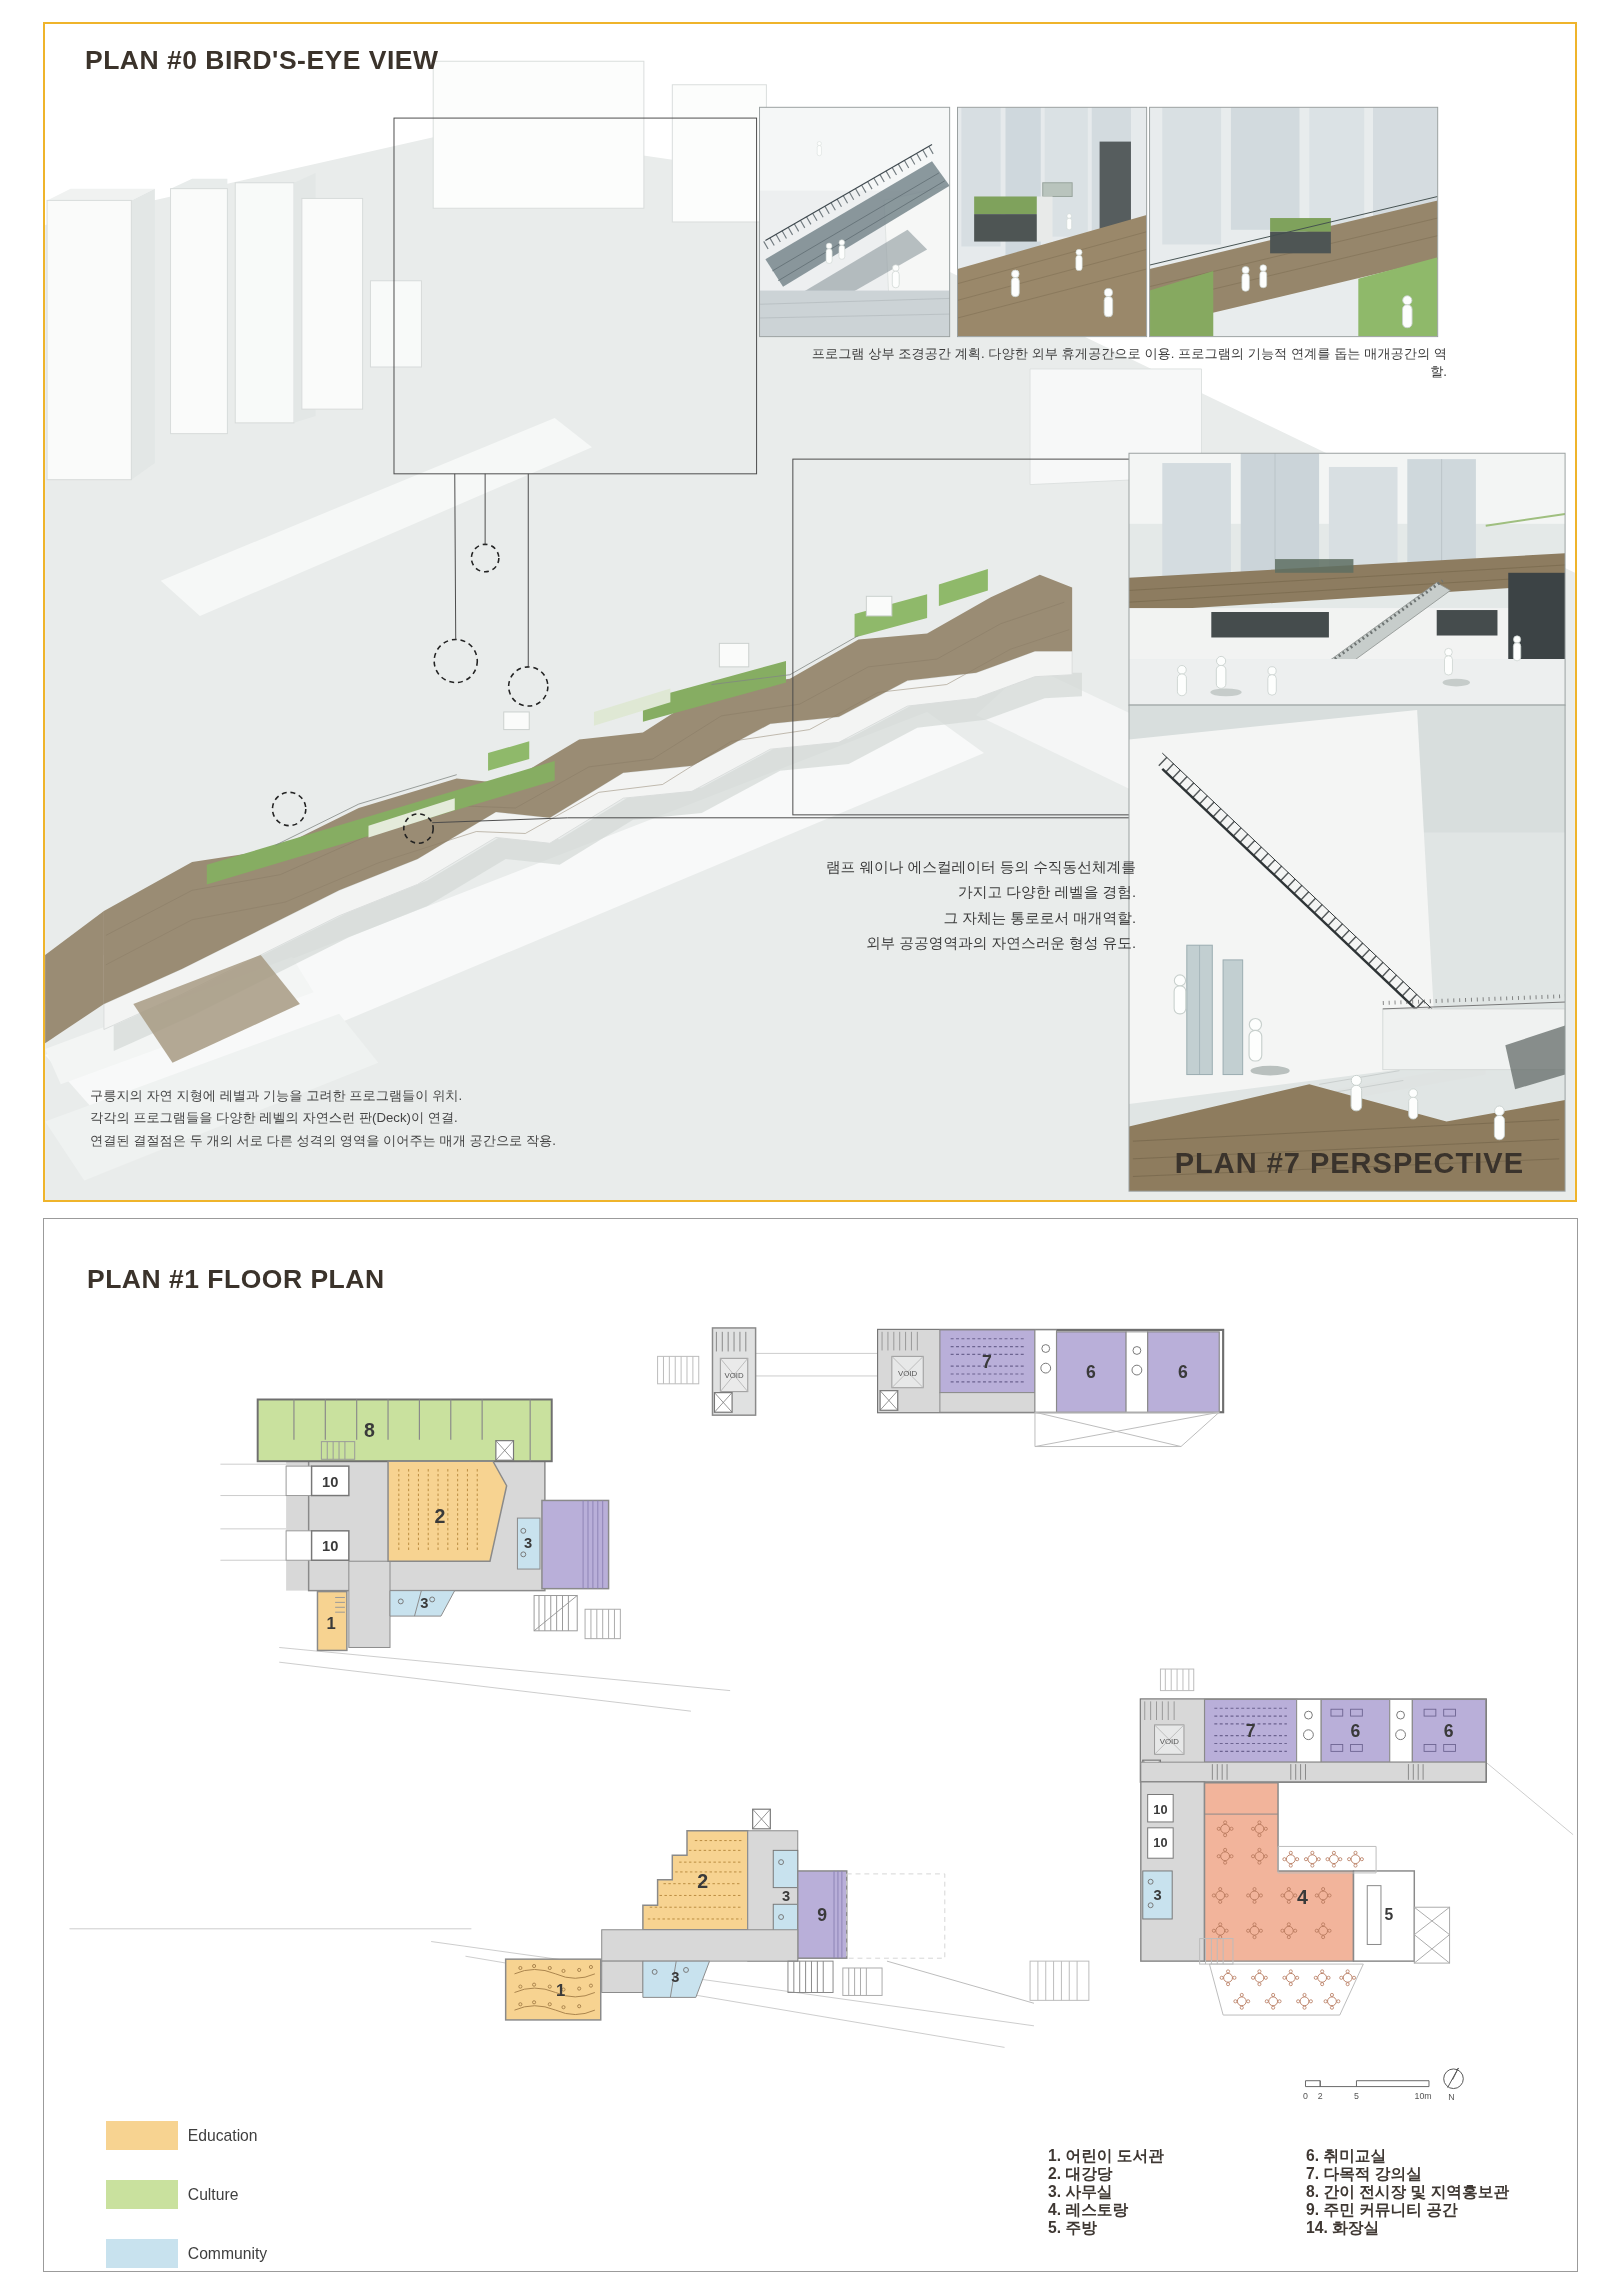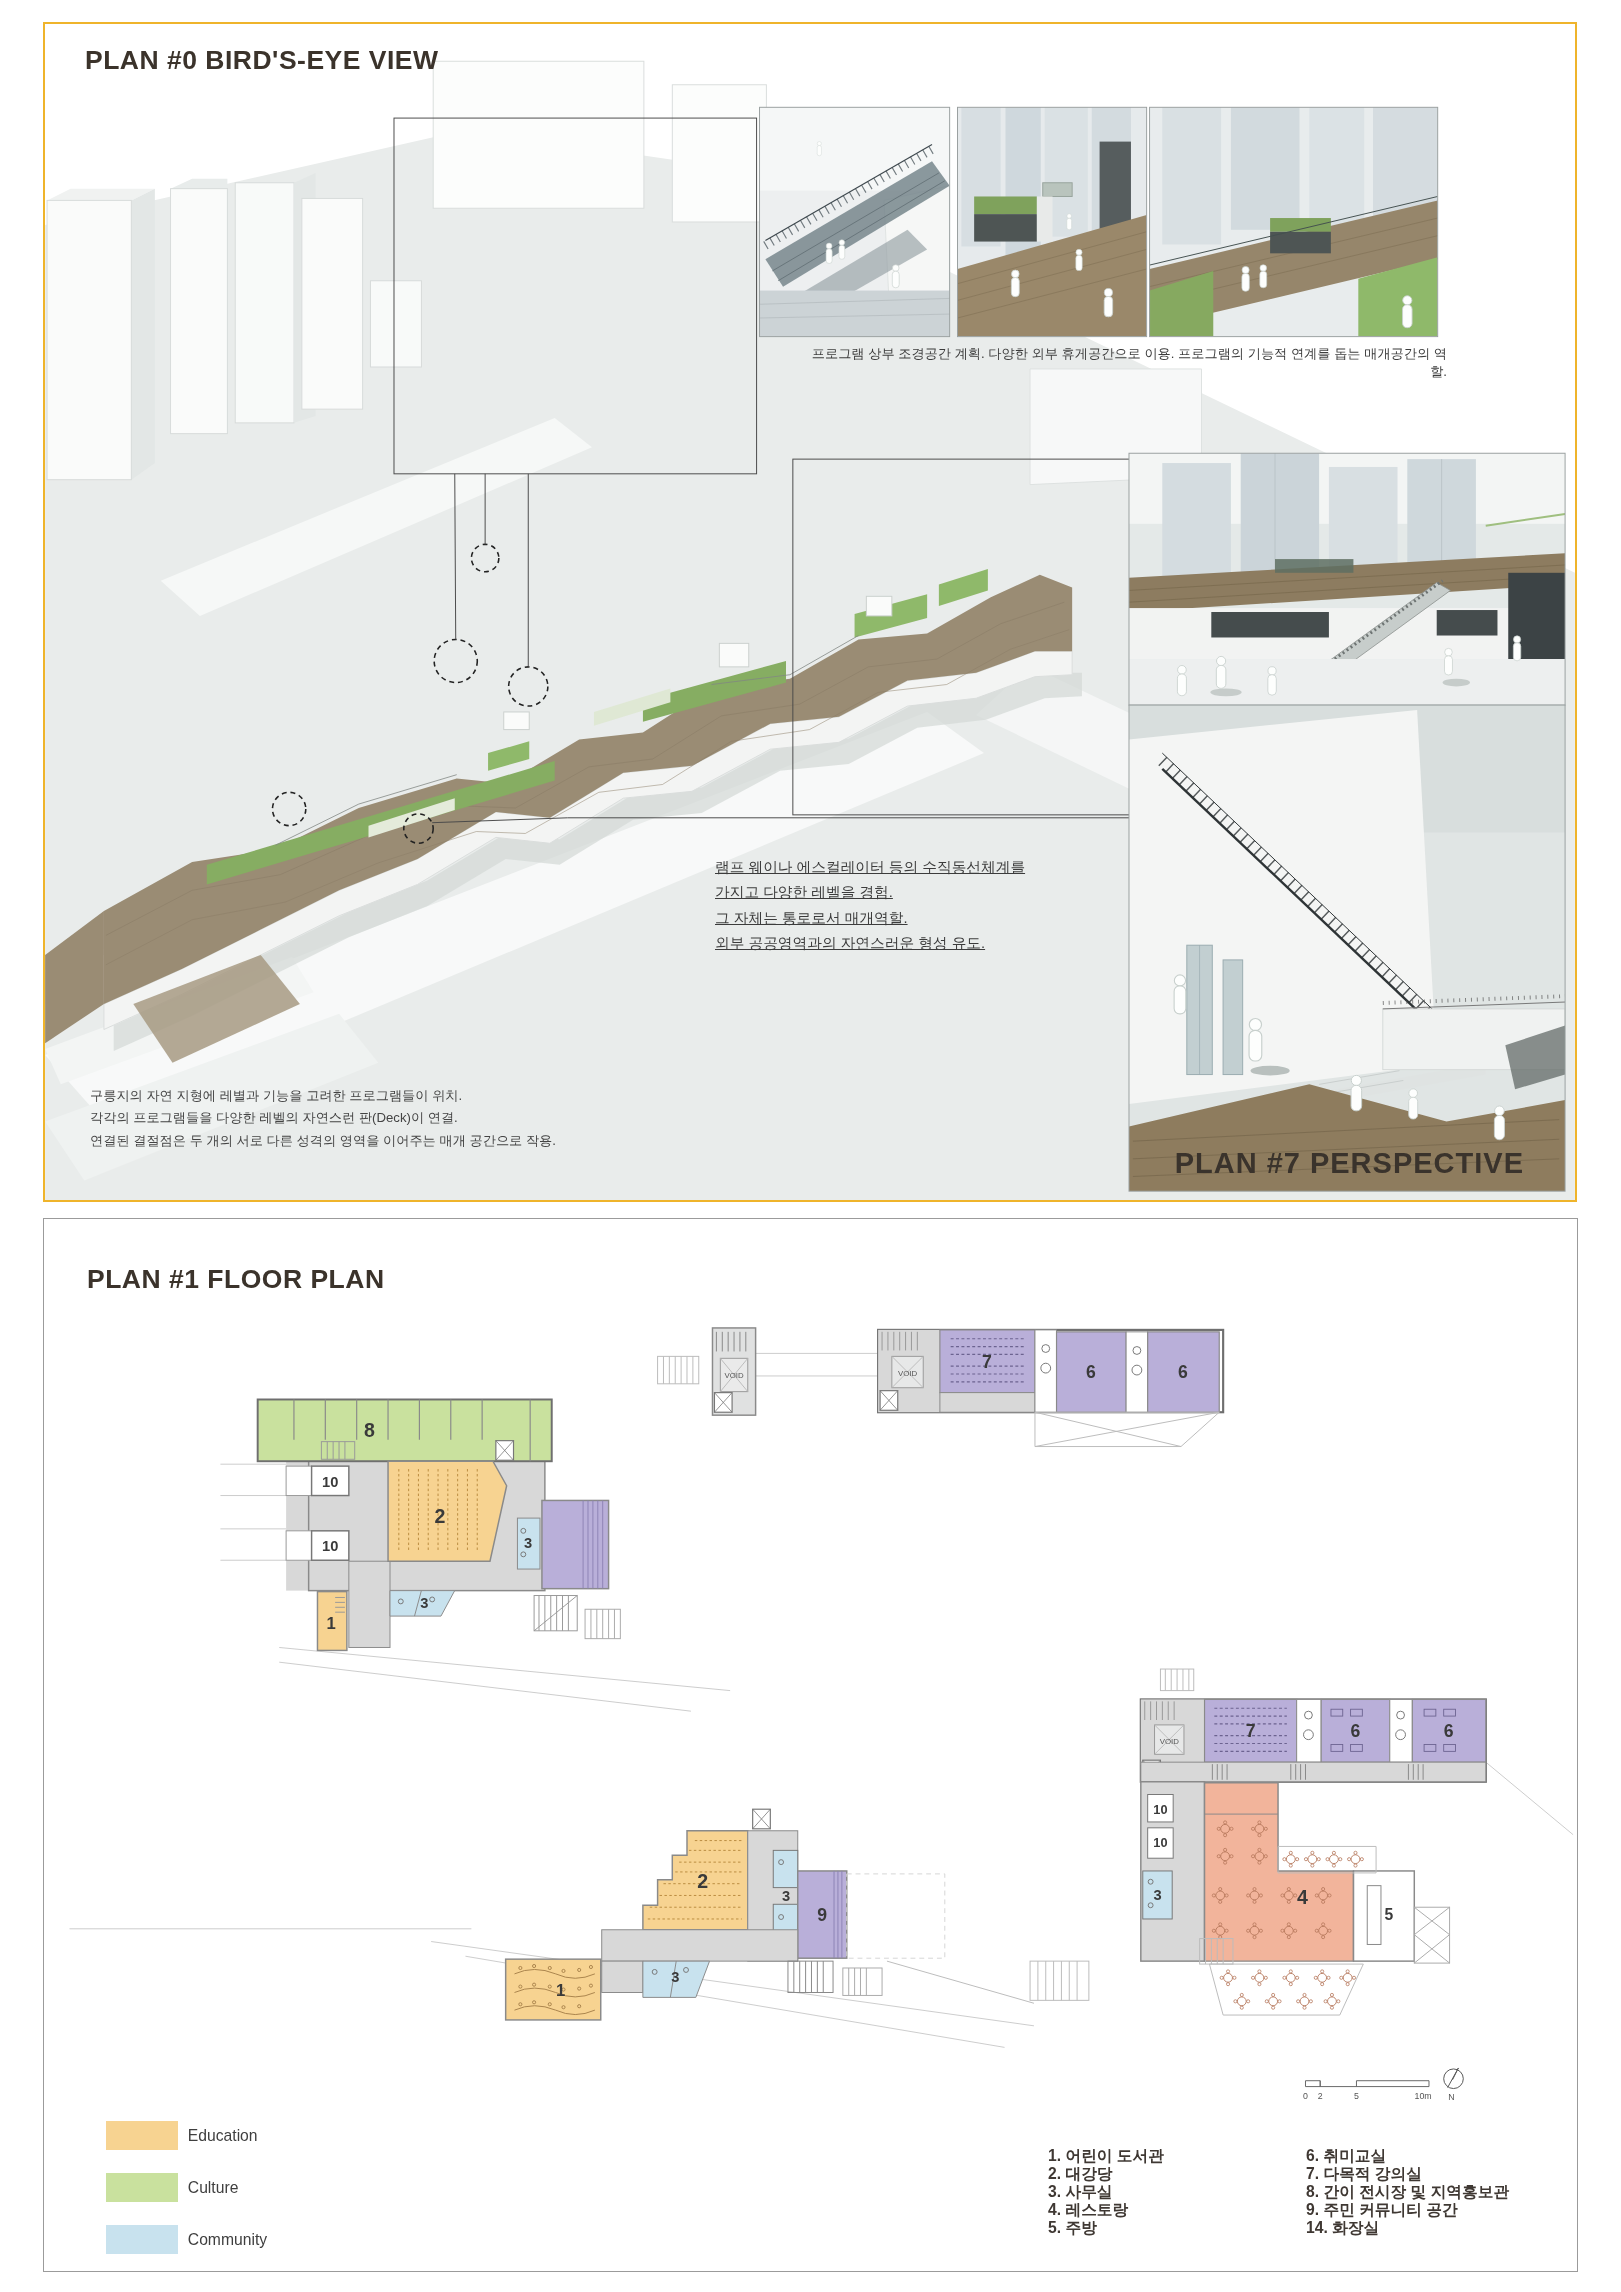--- a/index.html
+++ b/index.html
@@ -4,26 +4,26 @@
 <style>
   html,body{margin:0;padding:0;background:#fff;}
   .page{position:relative;width:1621px;height:2293px;background:#ffffff;overflow:hidden;
         font-family:"Liberation Sans",sans-serif;color:#333;}
   .panel{position:absolute;background:#fff;}
   .panel-top{left:43px;top:21.6px;width:1530px;height:1176px;border:2.9px solid #EFB42B;}
   .panel-bottom{left:43px;top:1218px;width:1533px;height:1052px;border:1px solid #9B9B9B;}
   .scene{position:absolute;left:0;top:0;}
   .ptitle{position:absolute;font-weight:bold;font-size:26.5px;letter-spacing:0.5px;color:#3B332B;white-space:nowrap;}
   .caption{position:absolute;left:755px;top:321px;width:647px;text-align:right;font-size:13.2px;color:#3c3c3c;}
-  .annot-right{position:absolute;right:439px;top:831px;width:421px;
-               font-size:14.7px;line-height:25.5px;color:#3c3c3c;text-decoration:underline;}
+  .annot-right{position:absolute;right:439px;top:831px;width:421px;text-align:right;
+               font-size:14.7px;line-height:25.5px;color:#3c3c3c;}
   .annot-bottom{position:absolute;left:45px;top:1061px;font-size:13.2px;line-height:22.5px;color:#444;}
   .persp-label{position:absolute;right:51px;top:1123px;font-weight:bold;font-size:29px;
                letter-spacing:1px;color:#3A332C;white-space:nowrap;}
-  .legend{position:absolute;top:902px;display:flex;flex-direction:column;gap:23px;}
+  .legend{position:absolute;top:902px;display:flex;flex-direction:column;gap:30px;}
   .legend.c1{left:62px;} .legend.c2{left:244px;}
   .legend-row{display:flex;align-items:center;gap:9.8px;}
   .legend-swatch{width:72px;height:29px;}
   .legend-label{font-size:15.7px;color:#3f3f3f;}
   .room-index{position:absolute;top:928px;font-size:15.7px;line-height:18px;color:#3F3833;font-weight:bold;}
   .room-index.left{left:1004px;} .room-index.right{left:1262px;}
   svg text{font-family:"Liberation Sans",sans-serif;}
 </style>
 </head>
 <body>

